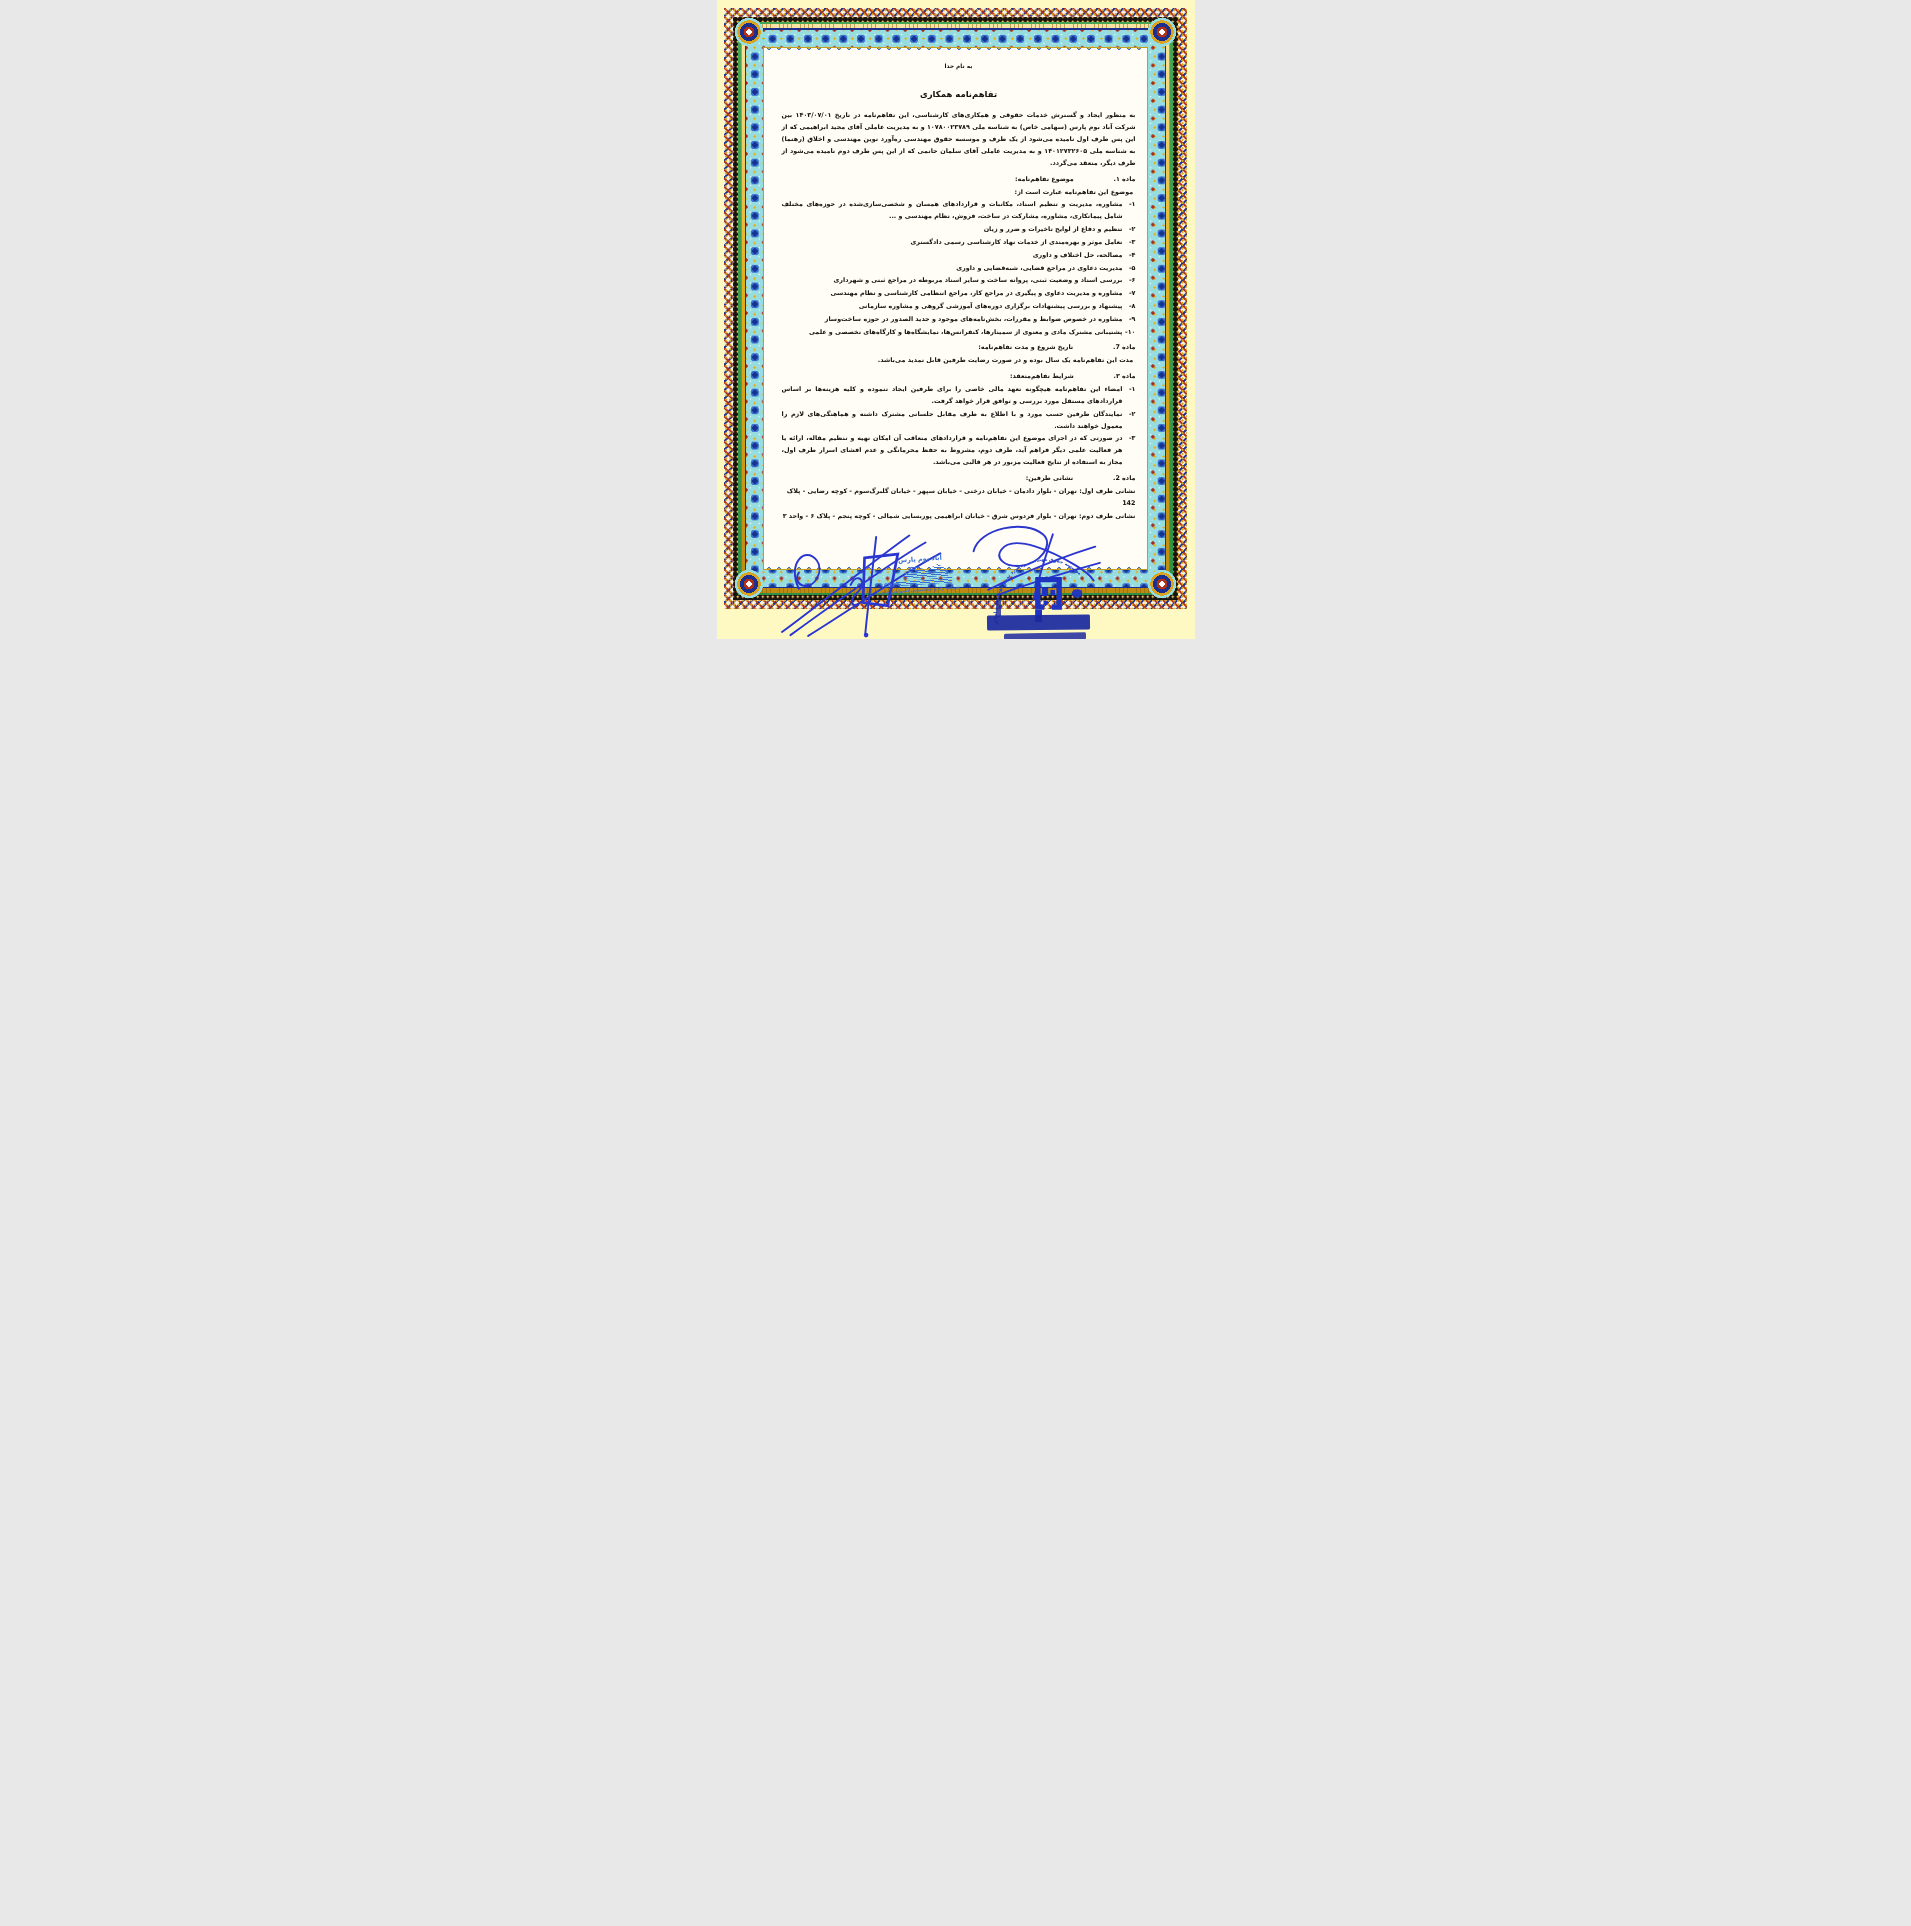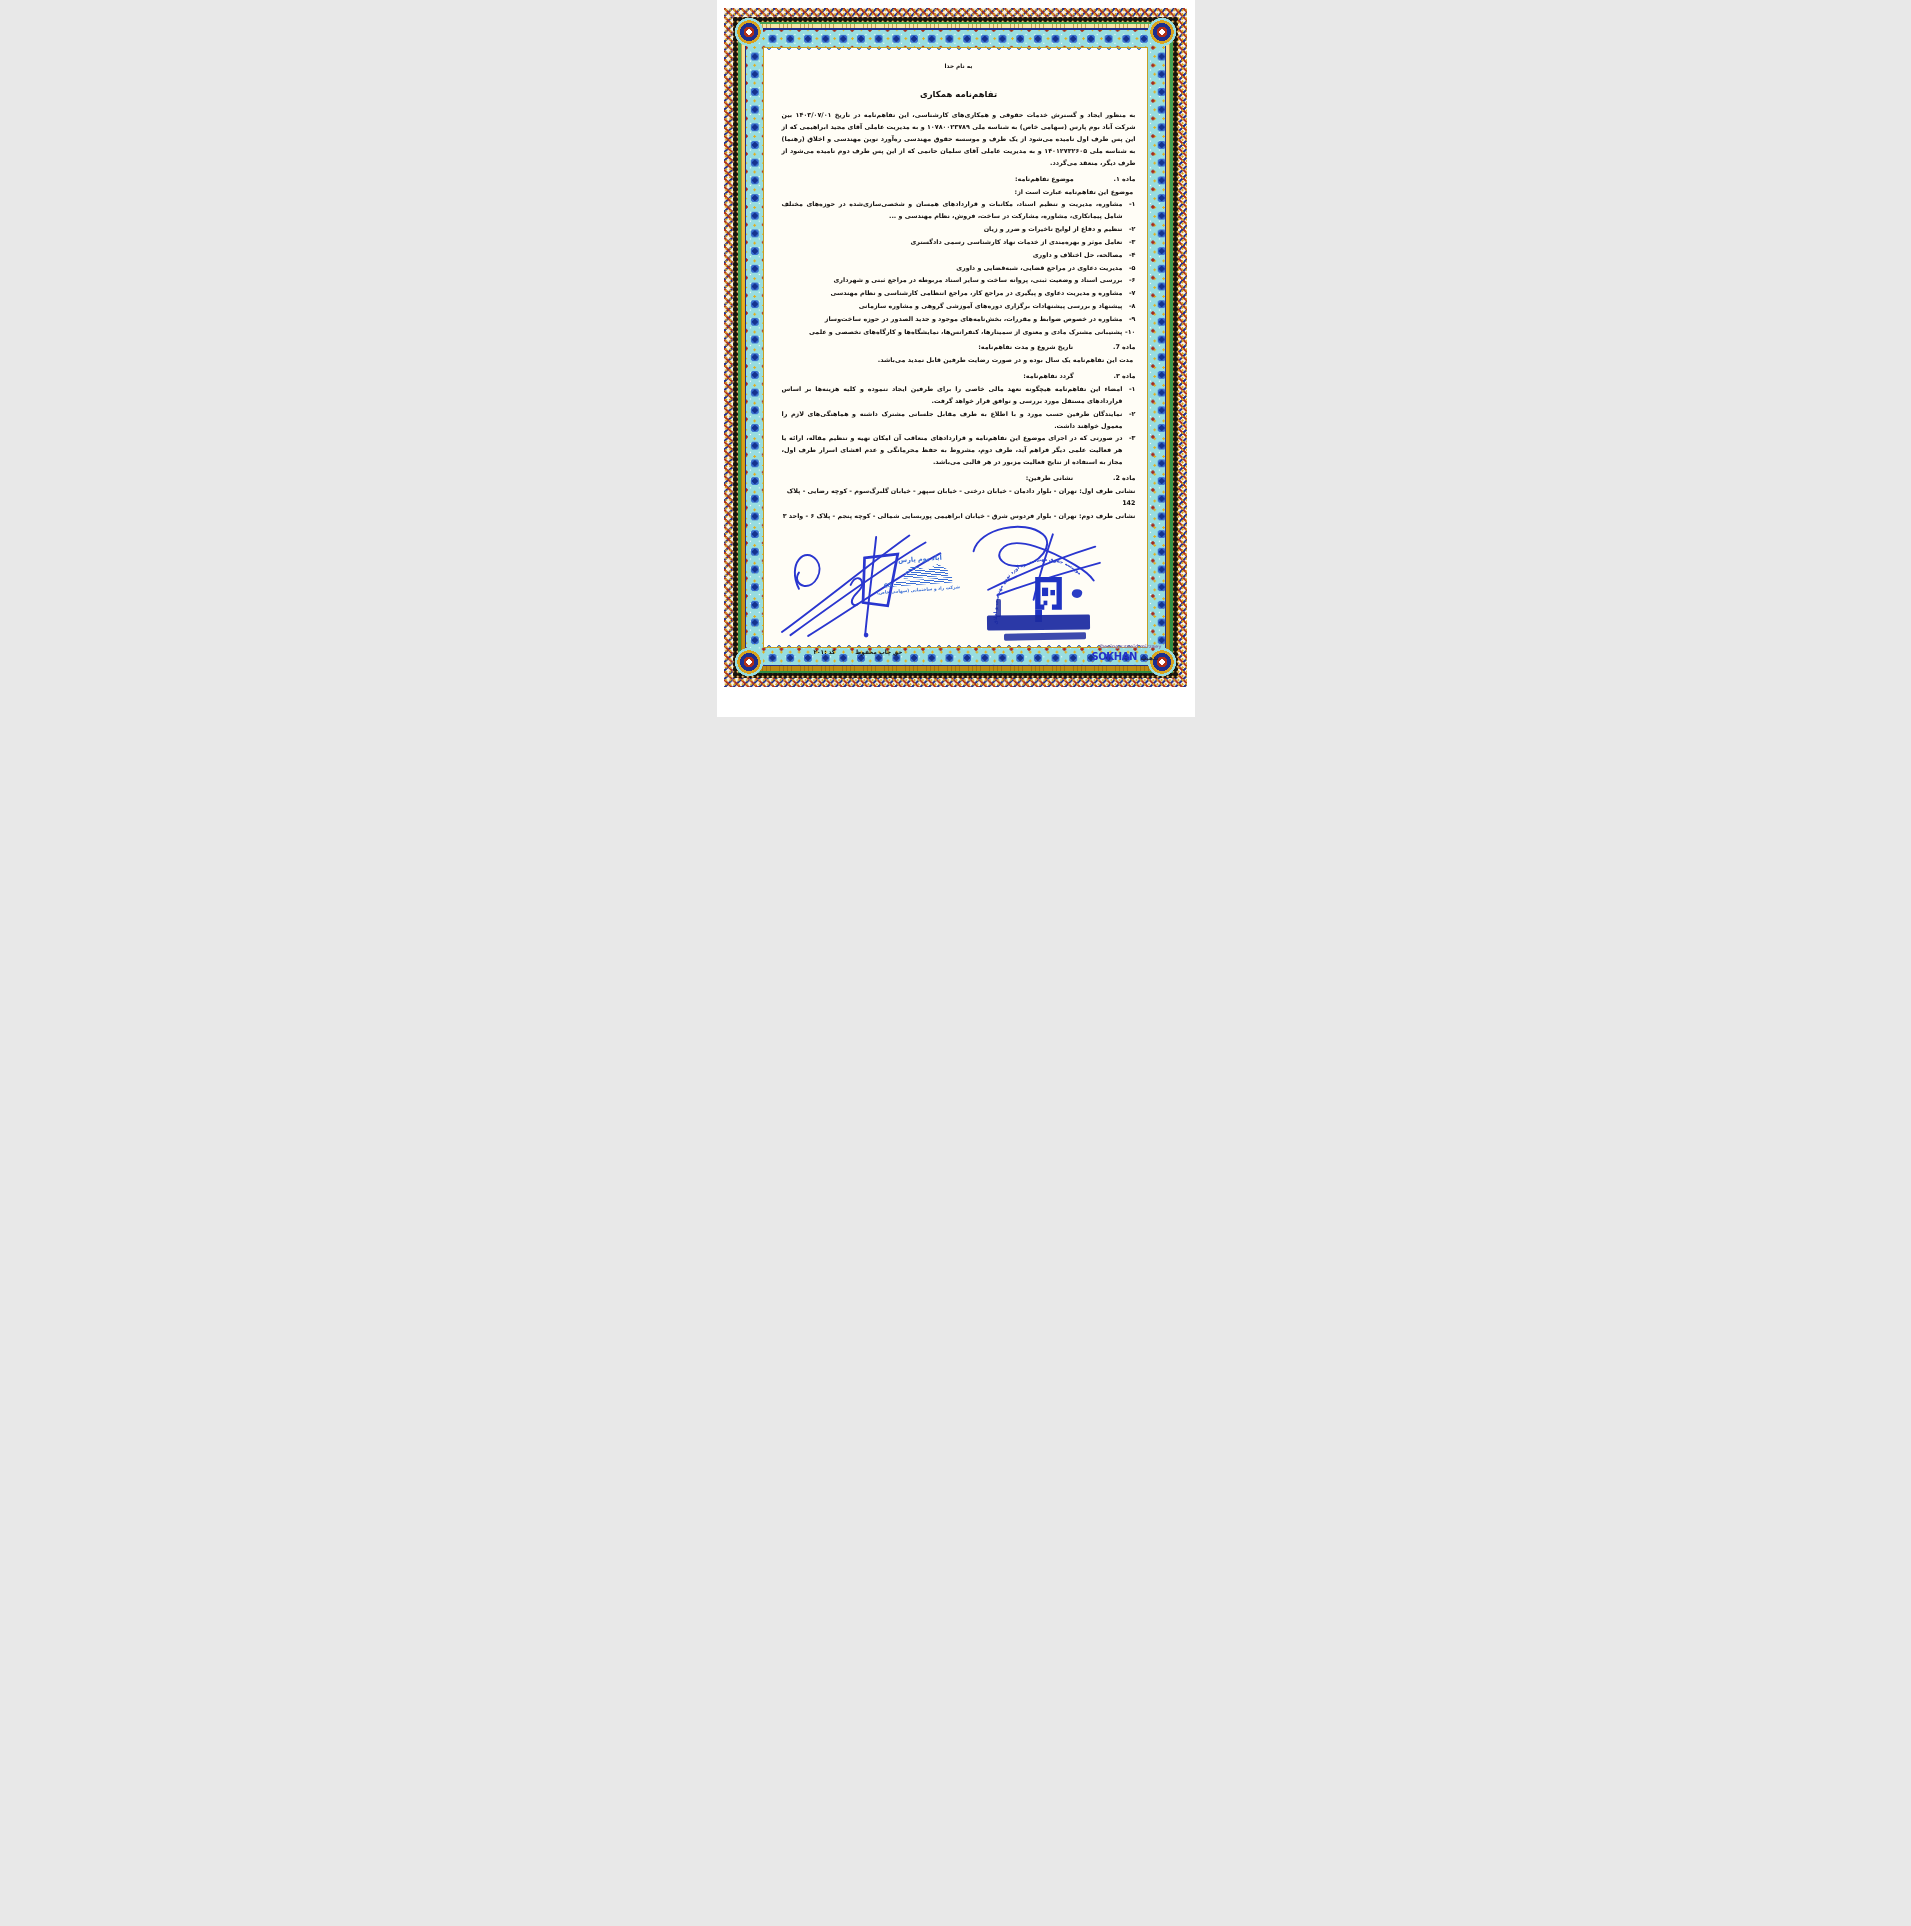--- a/index.html
+++ b/index.html
@@ -1,16 +1,16 @@
 <!DOCTYPE html>
 <html lang="fa" style="font-size:6.2px"><head>
 <meta charset="utf-8">
 <style>
   html,body{margin:0;padding:0;background:#e8e8e8;}
-  .page{position:relative;width:478px;height:717px;margin:0 auto;background:#ffffff;
+  .page{position:relative;width:478px;height:639px;margin:0 auto;background:#fef9c3;
         font-family:"DejaVu Sans",sans-serif;overflow:hidden;}
   
   .frame{position:absolute;left:7.7px;top:7.7px;right:7.7px;bottom:30px;z-index:1;}
   .bandA{height:100%;box-sizing:border-box;padding:9.2px;
     background-color:#f8f3e2;
     background-image:
       radial-gradient(circle,#d9a520 0 1px,transparent 1.2px),
       linear-gradient(45deg,transparent 42%,#b03018 42% 58%,transparent 58%),
       linear-gradient(-45deg,transparent 42%,#1c2f8f 42% 58%,transparent 58%);
     background-size:4.2px 4.2px,8.5px 8.5px,8.5px 8.5px;}
@@ -189,21 +189,21 @@
       <div class="made">
         <span class="made-label">ماده 7.</span>
         <span>تاریخ شروع و مدت تفاهم‌نامه:</span>
       </div>
       <p class="lead">مدت این تفاهم‌نامه یک سال بوده و در صورت رضایت طرفین قابل تمدید می‌باشد.</p>
     </section>
 
     <section>
       <div class="made">
         <span class="made-label">ماده ۳.</span>
-        <span>گردد تفاهم‌نامه:</span>
+        <span>شرایط تفاهم‌منعقد:</span>
       </div>
       <div class="num-list">
 
           <div class="num-item">
             <span class="num">۱-</span>
             <span class="itext">امضاء این تفاهم‌نامه هیچگونه تعهد مالی خاصی را برای طرفین ایجاد ننموده و کلیه هزینه‌ها بر اساس قراردادهای مستقل مورد بررسی و توافق قرار خواهد گرفت.</span>
           </div>
 
           <div class="num-item">
             <span class="num">۲-</span>

